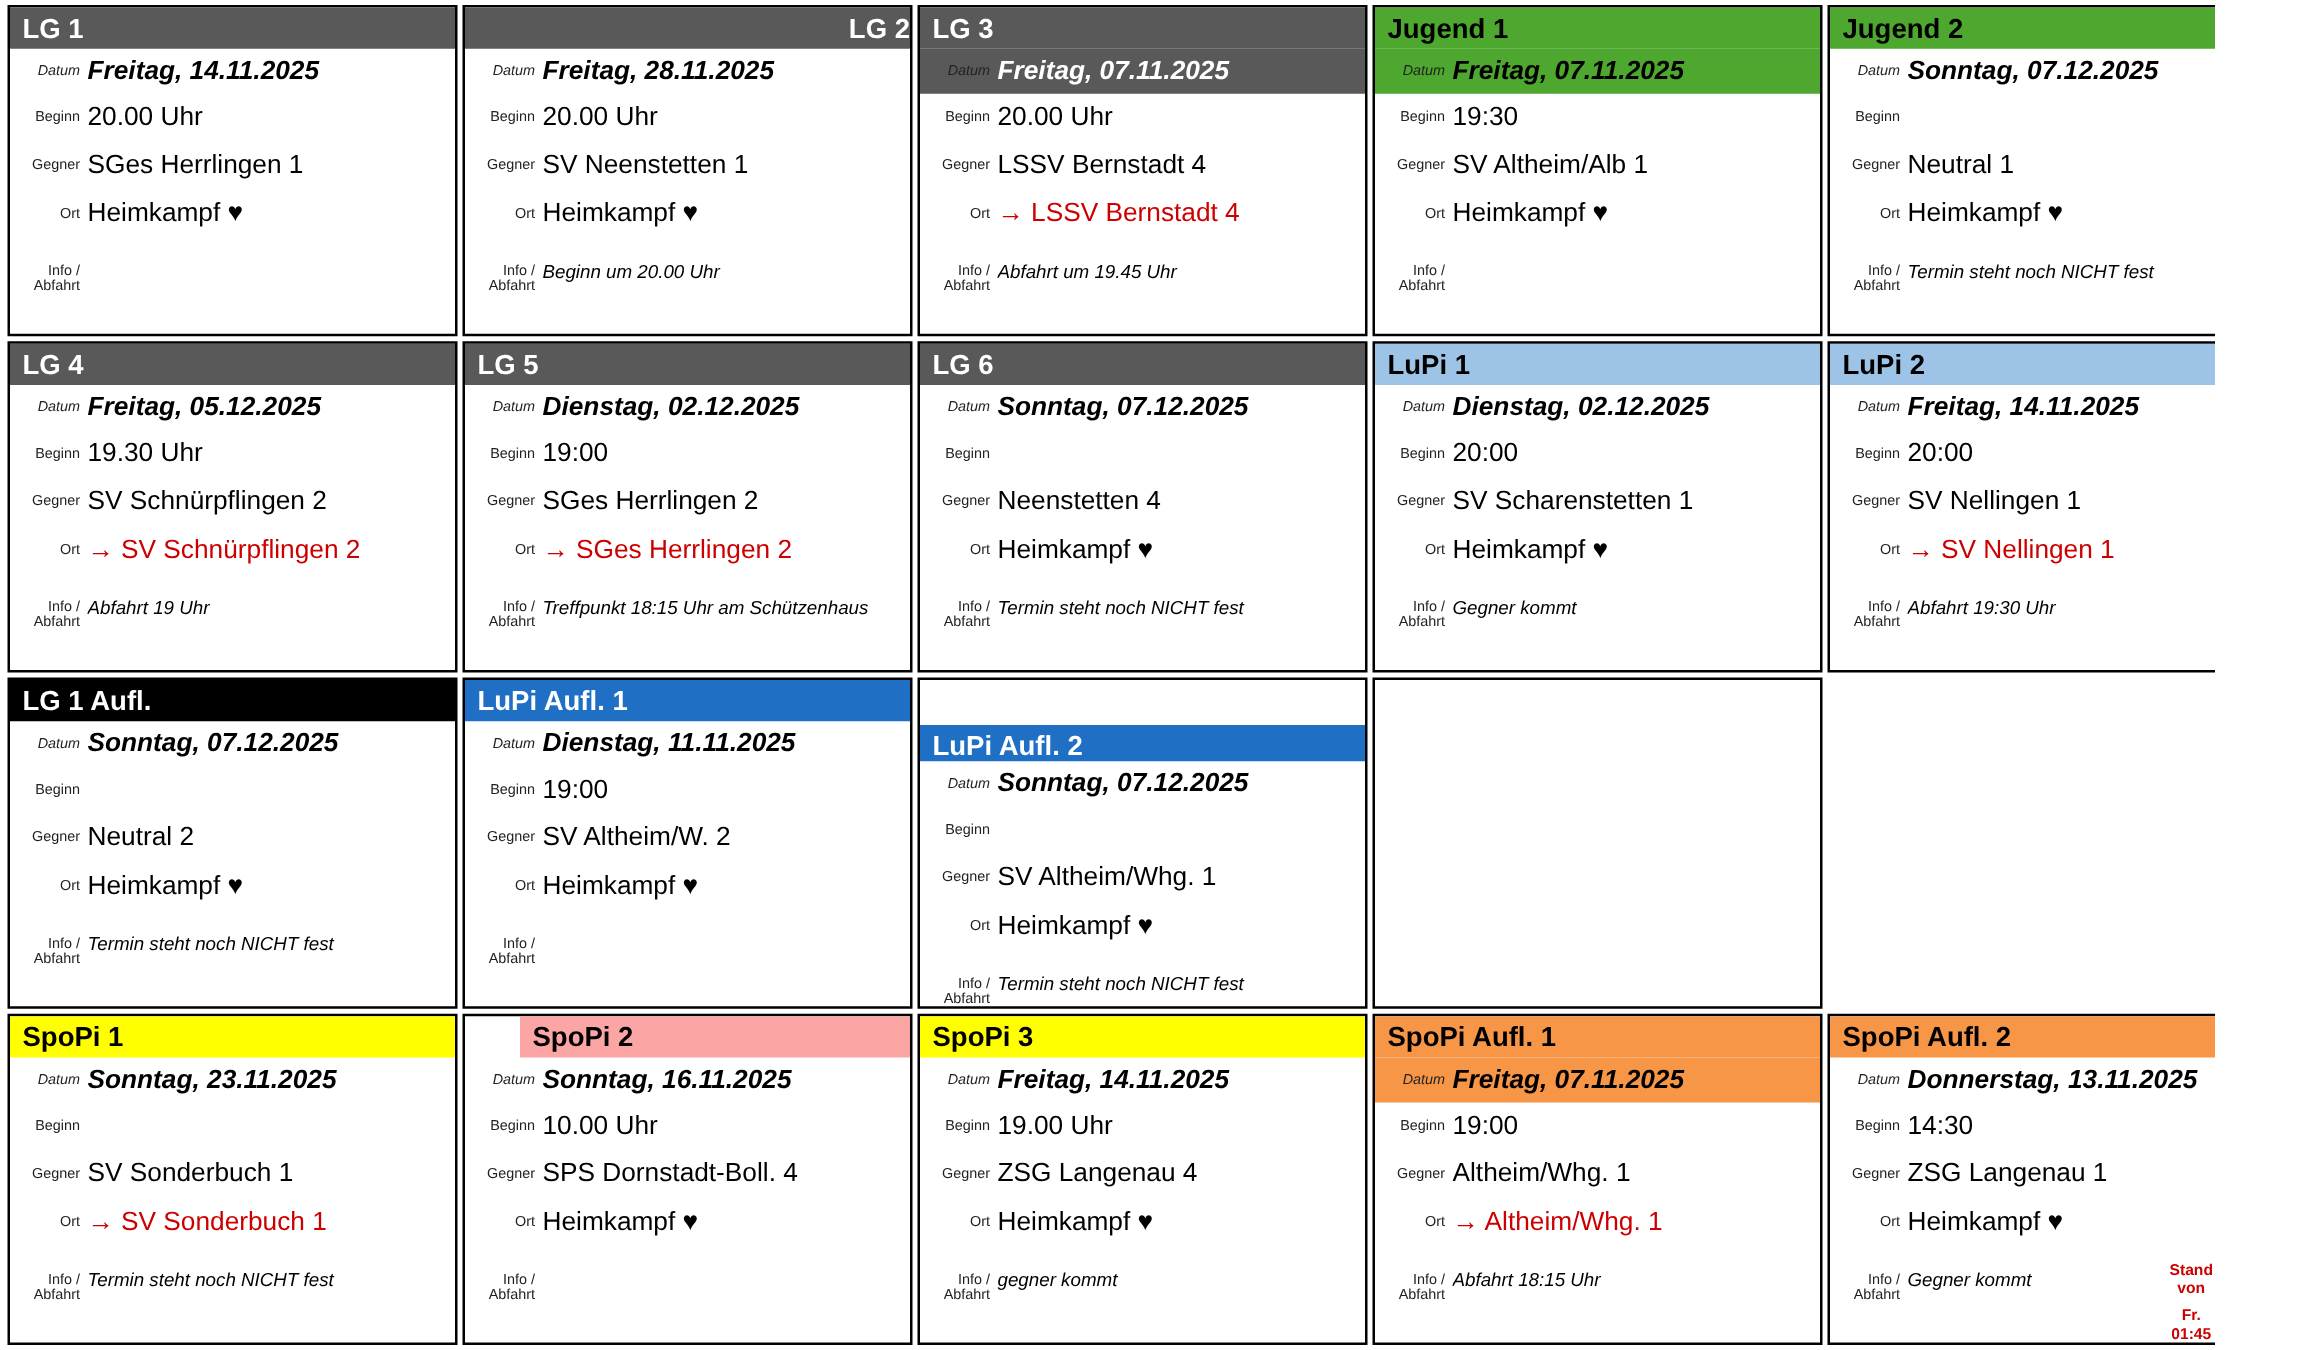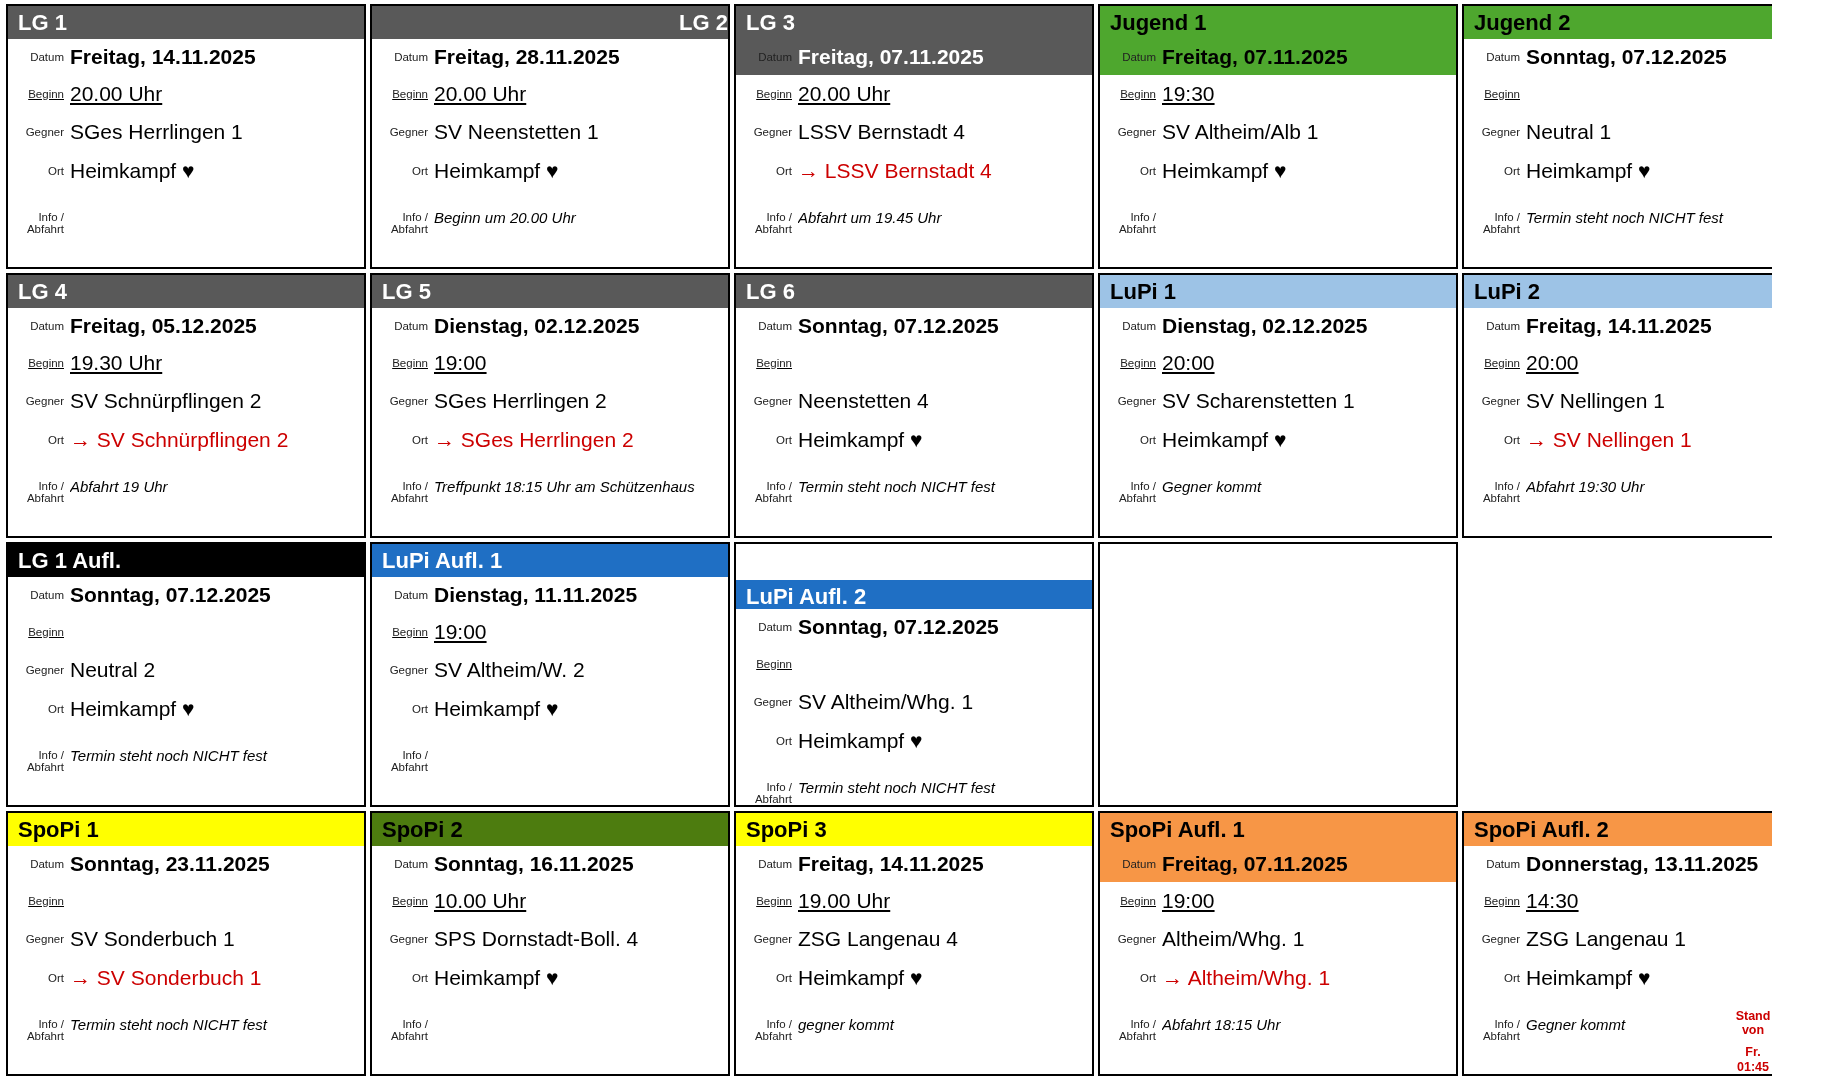--- a/index.html
+++ b/index.html
@@ -60,23 +60,23 @@
   }
   .lbl span { display: block; }
   .val {
     flex: 1;
     font-size: 21px;
     color: #000;
     line-height: 1.1;
     white-space: nowrap;
     overflow: hidden;
   }
-  .row.datum { height: 36px; align-items: center; }
+  .row.datum { height: 36px; align-items: center; font-style: italic; }
   .row.datum .val { font-weight: bold; }
-  .row.beginn { height: 38px; align-items: center; text-decoration: underline; }
+  .row.beginn { height: 38px; align-items: center; }
   .row.gegner { height: 38px; align-items: center; }
   .row.ort { height: 40px; align-items: center; }
   .row.info { flex: 1; align-items: flex-start; padding-top: 6px; }
   .row.info .lbl { padding-top: 14px; }
   .row.info .val {
     font-size: 15px;
     font-style: italic;
     white-space: normal;
     line-height: 1.18;
     padding-top: 12px;
@@ -601,21 +601,21 @@
           <div class="row info">
             <div class="lbl">
               <span>Info /</span>
               <span>Abfahrt</span>
             </div>
             <div class="val">Termin steht noch NICHT fest</div>
           </div>
         </div>
       </div>
       <div class="card">
-        <div class="card-title" style="background: #4d7c0f;">SpoPi 2</div>
+        <div class="card-title" style="background: #fca5a5; margin-left: 44px;">SpoPi 2</div>
         <div class="rows">
           <div class="row datum">
             <div class="lbl">
               <span>Datum</span>
             </div>
             <div class="val">Sonntag, 16.11.2025</div>
           </div>
           <div class="row beginn">
             <div class="lbl">
               <span>Beginn</span>

